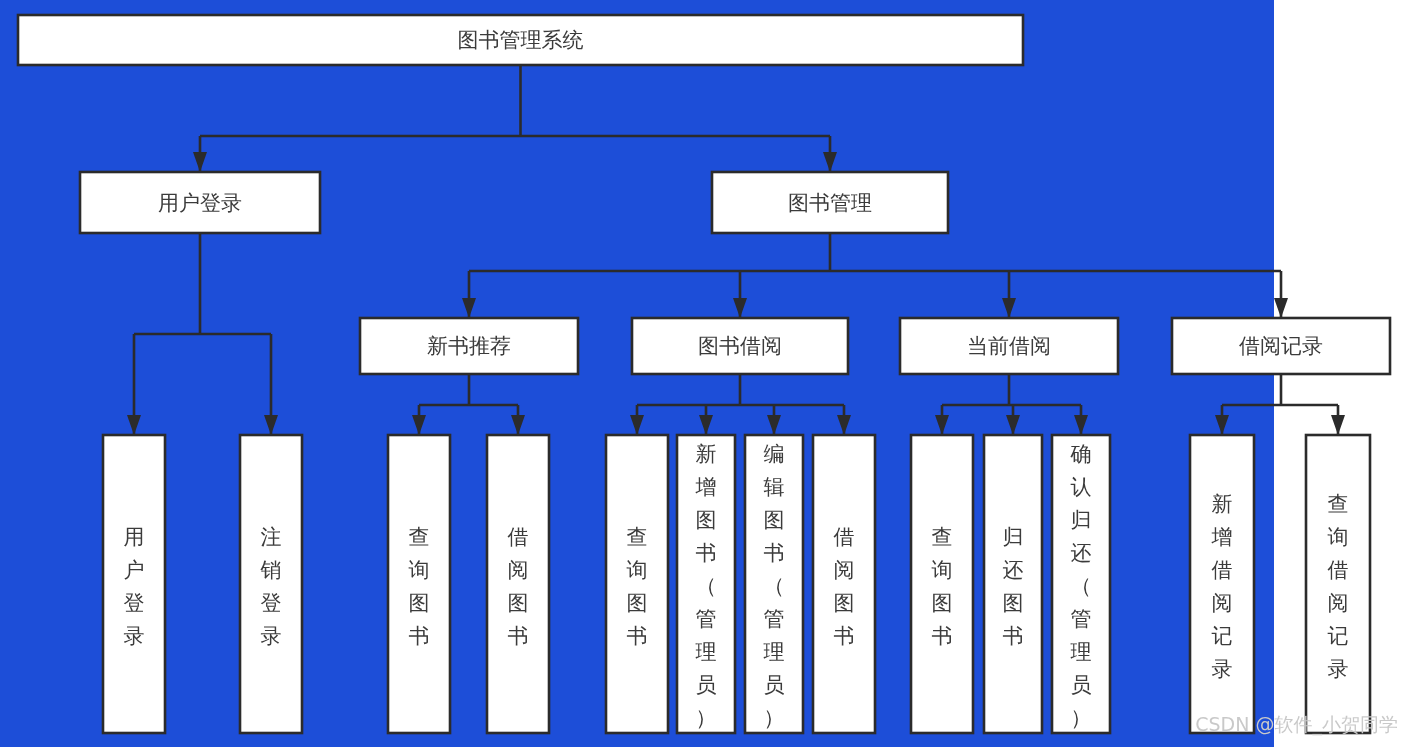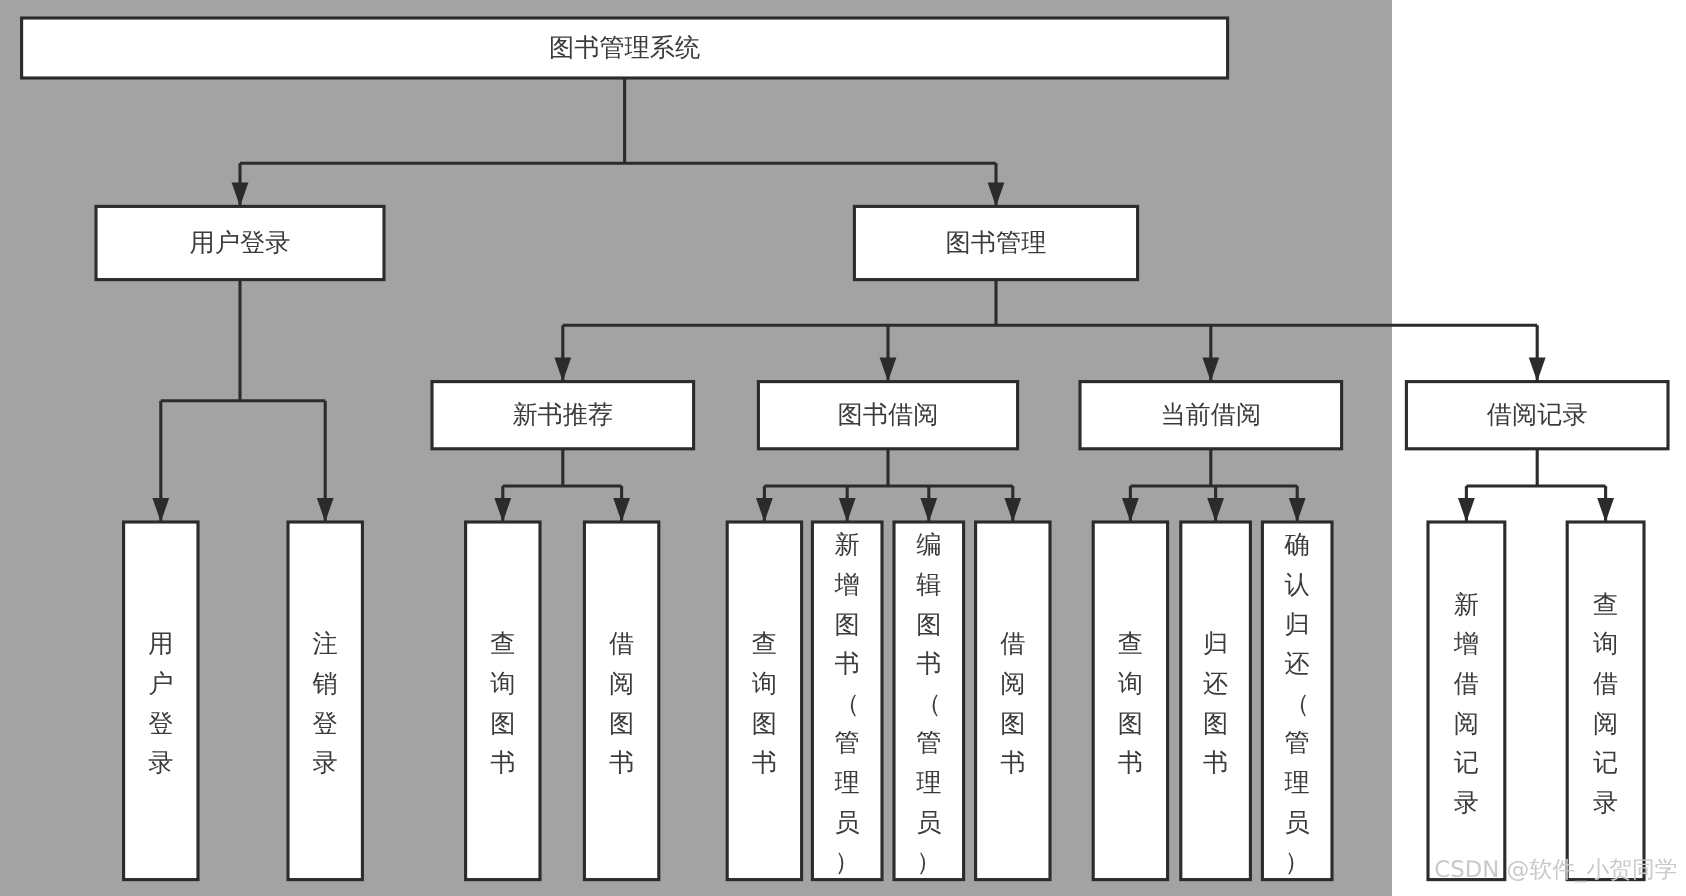--- a/index.html
+++ b/index.html
@@ -9,23 +9,23 @@
     background: #ffffff;
   }
   body {
     width: 1405px;
     height: 747px;
     font-family: "DejaVu Sans", "Liberation Sans", sans-serif;
     overflow: hidden;
   }
   #diagram-root {
     position: relative;
-    width: 1160px;
+    width: 1274px;
     height: 747px;
-    background: #a3a3a3;
+    background: #1d4ed8;
     text-align: center;
   }
   svg#flow-svg {
     position: absolute;
     top: 0;
     left: 0;
     width: 1405px;
     height: 747px;
     display: block;
   }

